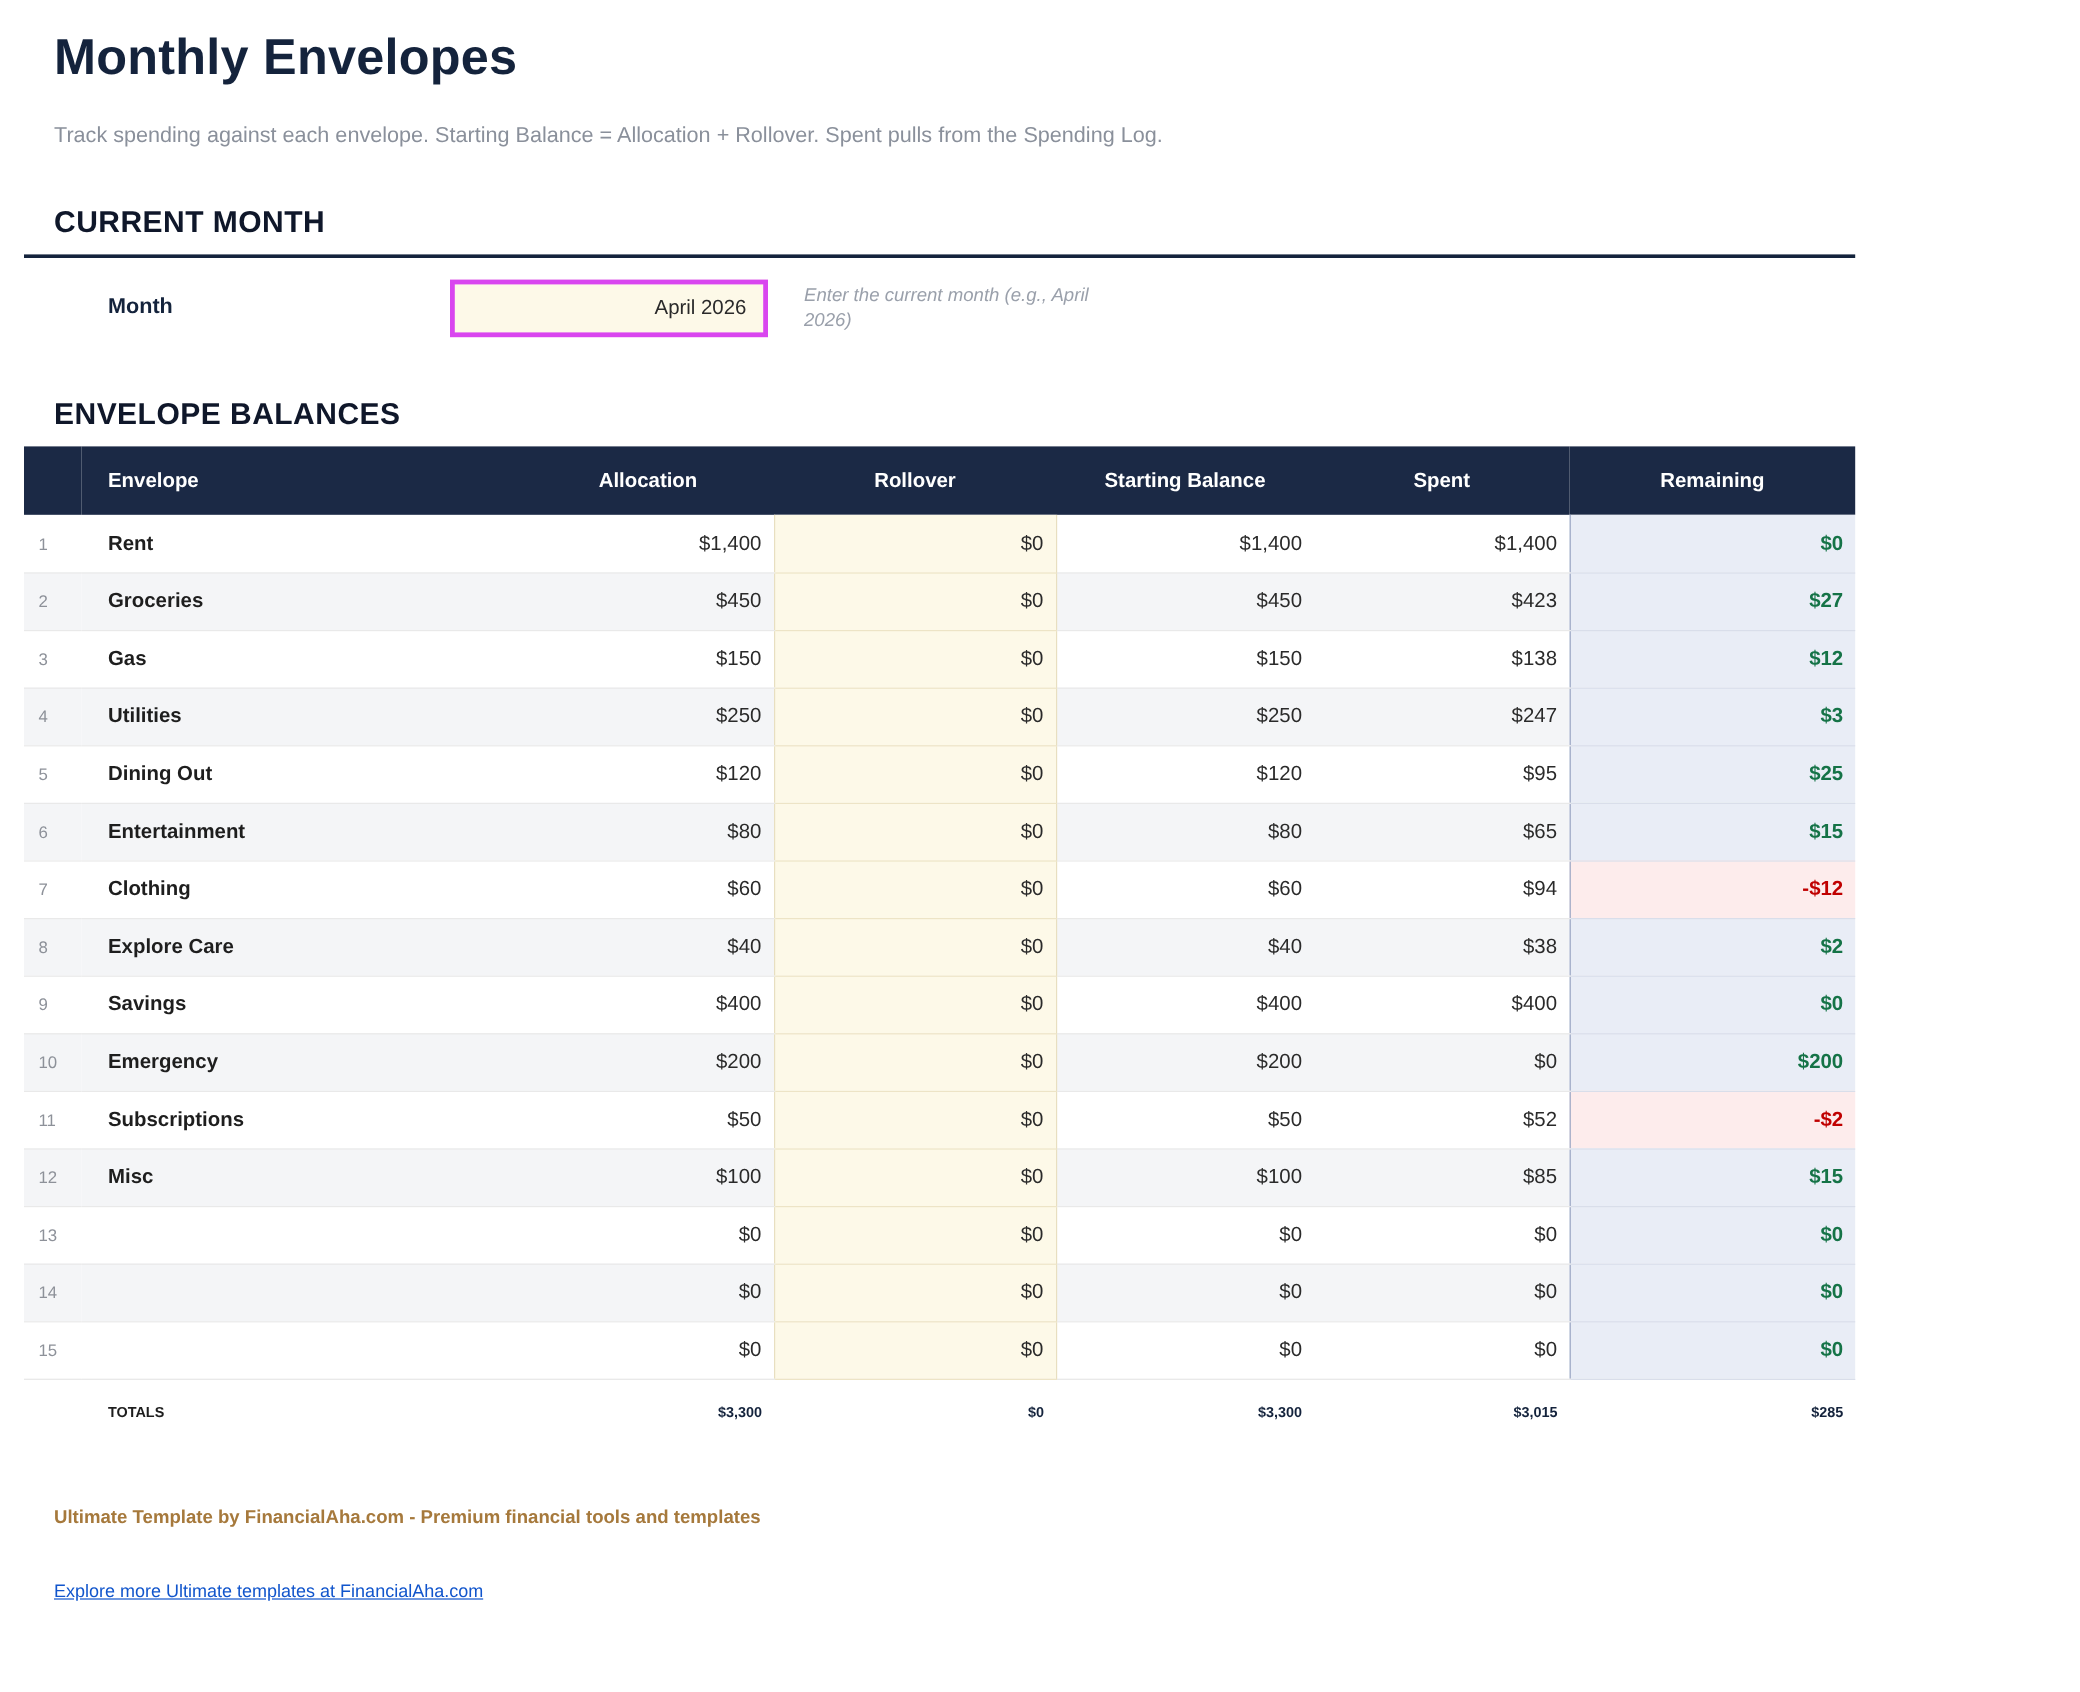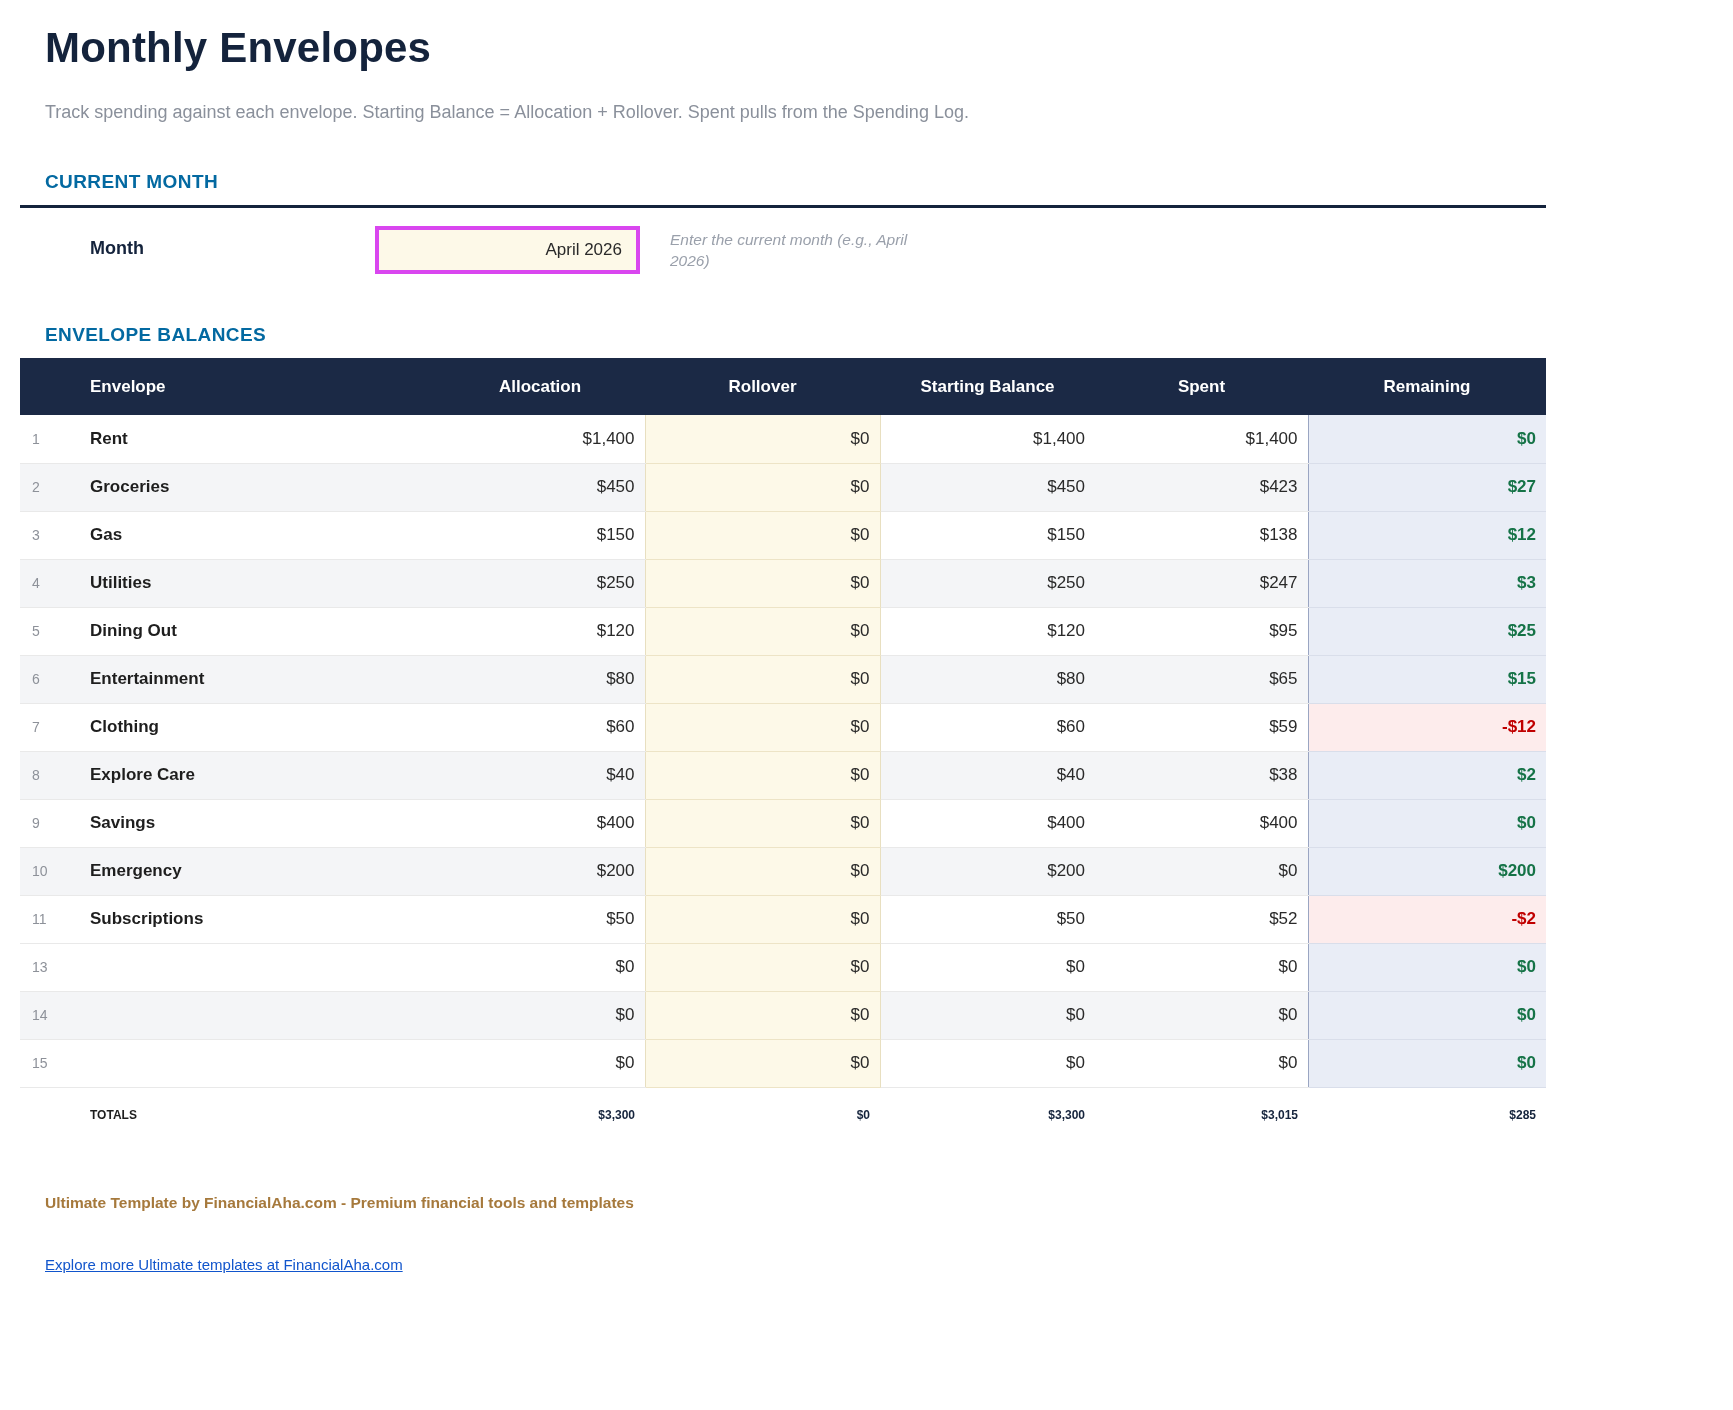--- a/index.html
+++ b/index.html
@@ -18,23 +18,23 @@
     margin: 14px 0 0 25px;
     letter-spacing: 0.2px;
   }
   .page-subtitle {
     font-size: 18px;
     color: #8a909b;
     margin: 30px 0 0 25px;
   }
 
   .section-title {
-    font-size: 19px;
-    font-weight: bold;
-    color: #0369a1;
+    font-size: 25px;
+    font-weight: bold;
+    color: #0f172a;
     letter-spacing: 0.4px;
     margin: 48px 0 12px 25px;
   }
   .section-rule {
     height: 3px;
     background: #14233c;
     width: 1526px;
     margin: 0;
   }
 
@@ -262,21 +262,21 @@
           <td class="td-money">$80</td>
           <td class="td-money">$65</td>
           <td class="td-money td-remaining">$15</td>
         </tr>
         <tr>
           <td class="td-num">7</td>
           <td class="td-name">Clothing</td>
           <td class="td-money">$60</td>
           <td class="td-money td-rollover">$0</td>
           <td class="td-money">$60</td>
-          <td class="td-money">$59</td>
+          <td class="td-money">$94</td>
           <td class="td-money td-remaining neg">-$12</td>
         </tr>
         <tr class="alt">
           <td class="td-num">8</td>
           <td class="td-name">Explore Care</td>
           <td class="td-money">$40</td>
           <td class="td-money td-rollover">$0</td>
           <td class="td-money">$40</td>
           <td class="td-money">$38</td>
           <td class="td-money td-remaining">$2</td>
@@ -300,20 +300,29 @@
           <td class="td-money td-remaining">$200</td>
         </tr>
         <tr>
           <td class="td-num">11</td>
           <td class="td-name">Subscriptions</td>
           <td class="td-money">$50</td>
           <td class="td-money td-rollover">$0</td>
           <td class="td-money">$50</td>
           <td class="td-money">$52</td>
           <td class="td-money td-remaining neg">-$2</td>
+        </tr>
+        <tr class="alt">
+          <td class="td-num">12</td>
+          <td class="td-name">Misc</td>
+          <td class="td-money">$100</td>
+          <td class="td-money td-rollover">$0</td>
+          <td class="td-money">$100</td>
+          <td class="td-money">$85</td>
+          <td class="td-money td-remaining">$15</td>
         </tr>
         <tr>
           <td class="td-num">13</td>
           <td class="td-name"></td>
           <td class="td-money">$0</td>
           <td class="td-money td-rollover">$0</td>
           <td class="td-money">$0</td>
           <td class="td-money">$0</td>
           <td class="td-money td-remaining">$0</td>
         </tr>

